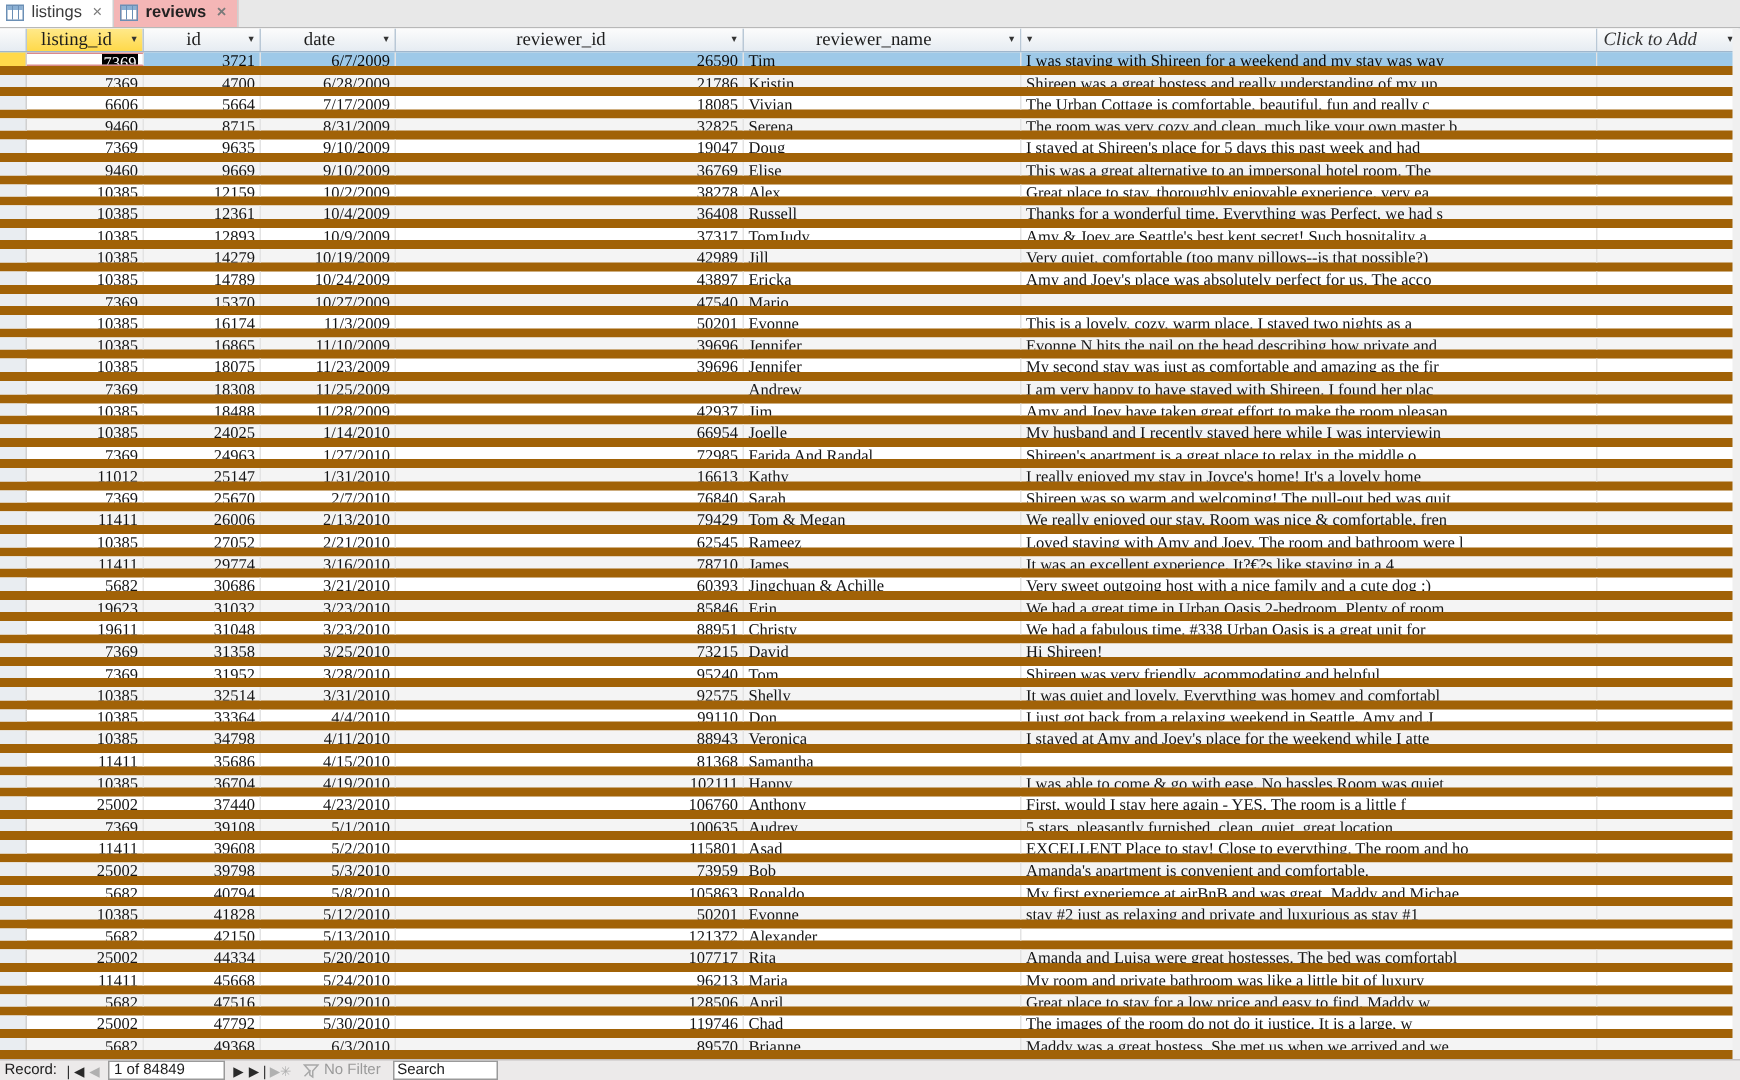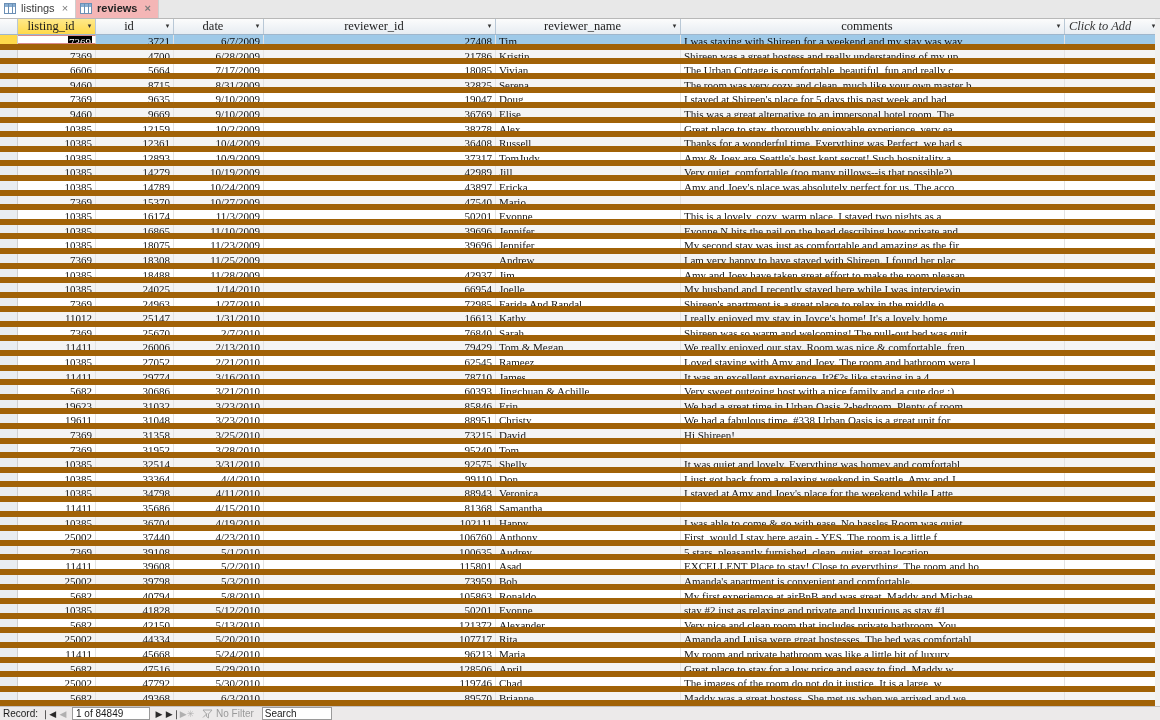--- a/index.html
+++ b/index.html
@@ -244,35 +244,34 @@
       </div>
       <div class="hcell" style="width: 232px; flex: 0 0 232px;">
         <span class="htext">reviewer_id</span>
         <span class="hcaret">▾</span>
       </div>
       <div class="hcell" style="width: 185px; flex: 0 0 185px;">
         <span class="htext">reviewer_name</span>
         <span class="hcaret">▾</span>
       </div>
       <div class="hcell" style="width: 384px; flex: 0 0 384px;">
-        <span class="htext">comments</span>
         <span class="hcaret">▾</span>
       </div>
       <div id="hcell-add" class="hcell">
       <span class="htext" style="text-align:left">Click to Add</span>
       <span class="hcaret">▾</span>
     </div>
   </div>
   <div id="rows-container">
       <div class="grid-row selected">
         <div class="sel-cell"></div>
         <div class="cell num focused" style="width: 78px; flex: 0 0 78px;"><span class="sel-text">7369</span></div>
         <div class="cell num" style="width: 78px; flex: 0 0 78px;">3721</div>
         <div class="cell num" style="width: 90px; flex: 0 0 90px;">6/7/2009</div>
-        <div class="cell num" style="width: 232px; flex: 0 0 232px;">27408</div>
+        <div class="cell num" style="width: 232px; flex: 0 0 232px;">26590</div>
         <div class="cell txt" style="width: 185px; flex: 0 0 185px;">Tim</div>
         <div class="cell txt" style="width: 384px; flex: 0 0 384px;">I was staying with Shireen for a weekend and my stay was way</div>
         <div class="filler"></div>
       </div>
       <div class="grid-row alt">
         <div class="sel-cell"></div>
         <div class="cell num" style="width: 78px; flex: 0 0 78px;">7369</div>
         <div class="cell num" style="width: 78px; flex: 0 0 78px;">4700</div>
         <div class="cell num" style="width: 90px; flex: 0 0 90px;">6/28/2009</div>
         <div class="cell num" style="width: 232px; flex: 0 0 232px;">21786</div>
@@ -539,20 +538,21 @@
         <div class="cell txt" style="width: 384px; flex: 0 0 384px;">Hi Shireen!</div>
         <div class="filler"></div>
       </div>
       <div class="grid-row">
         <div class="sel-cell"></div>
         <div class="cell num" style="width: 78px; flex: 0 0 78px;">7369</div>
         <div class="cell num" style="width: 78px; flex: 0 0 78px;">31952</div>
         <div class="cell num" style="width: 90px; flex: 0 0 90px;">3/28/2010</div>
         <div class="cell num" style="width: 232px; flex: 0 0 232px;">95240</div>
         <div class="cell txt" style="width: 185px; flex: 0 0 185px;">Tom</div>
+        <div class="cell txt" style="width: 384px; flex: 0 0 384px;">Shireen was very friendly, acommodating and helpful.</div>
         <div class="filler"></div>
       </div>
       <div class="grid-row alt">
         <div class="sel-cell"></div>
         <div class="cell num" style="width: 78px; flex: 0 0 78px;">10385</div>
         <div class="cell num" style="width: 78px; flex: 0 0 78px;">32514</div>
         <div class="cell num" style="width: 90px; flex: 0 0 90px;">3/31/2010</div>
         <div class="cell num" style="width: 232px; flex: 0 0 232px;">92575</div>
         <div class="cell txt" style="width: 185px; flex: 0 0 185px;">Shelly</div>
         <div class="cell txt" style="width: 384px; flex: 0 0 384px;">It was quiet and lovely.  Everything was homey and comfortabl</div>
@@ -657,21 +657,20 @@
         <div class="cell txt" style="width: 384px; flex: 0 0 384px;">stay #2 just as relaxing and private and luxurious as stay #1</div>
         <div class="filler"></div>
       </div>
       <div class="grid-row">
         <div class="sel-cell"></div>
         <div class="cell num" style="width: 78px; flex: 0 0 78px;">5682</div>
         <div class="cell num" style="width: 78px; flex: 0 0 78px;">42150</div>
         <div class="cell num" style="width: 90px; flex: 0 0 90px;">5/13/2010</div>
         <div class="cell num" style="width: 232px; flex: 0 0 232px;">121372</div>
         <div class="cell txt" style="width: 185px; flex: 0 0 185px;">Alexander</div>
-        <div class="cell txt" style="width: 384px; flex: 0 0 384px;">Very nice and clean room that includes private bathroom. You </div>
         <div class="filler"></div>
       </div>
       <div class="grid-row alt">
         <div class="sel-cell"></div>
         <div class="cell num" style="width: 78px; flex: 0 0 78px;">25002</div>
         <div class="cell num" style="width: 78px; flex: 0 0 78px;">44334</div>
         <div class="cell num" style="width: 90px; flex: 0 0 90px;">5/20/2010</div>
         <div class="cell num" style="width: 232px; flex: 0 0 232px;">107717</div>
         <div class="cell txt" style="width: 185px; flex: 0 0 185px;">Rita</div>
         <div class="cell txt" style="width: 384px; flex: 0 0 384px;">Amanda and Luisa were great hostesses. The bed was comfortabl</div>

